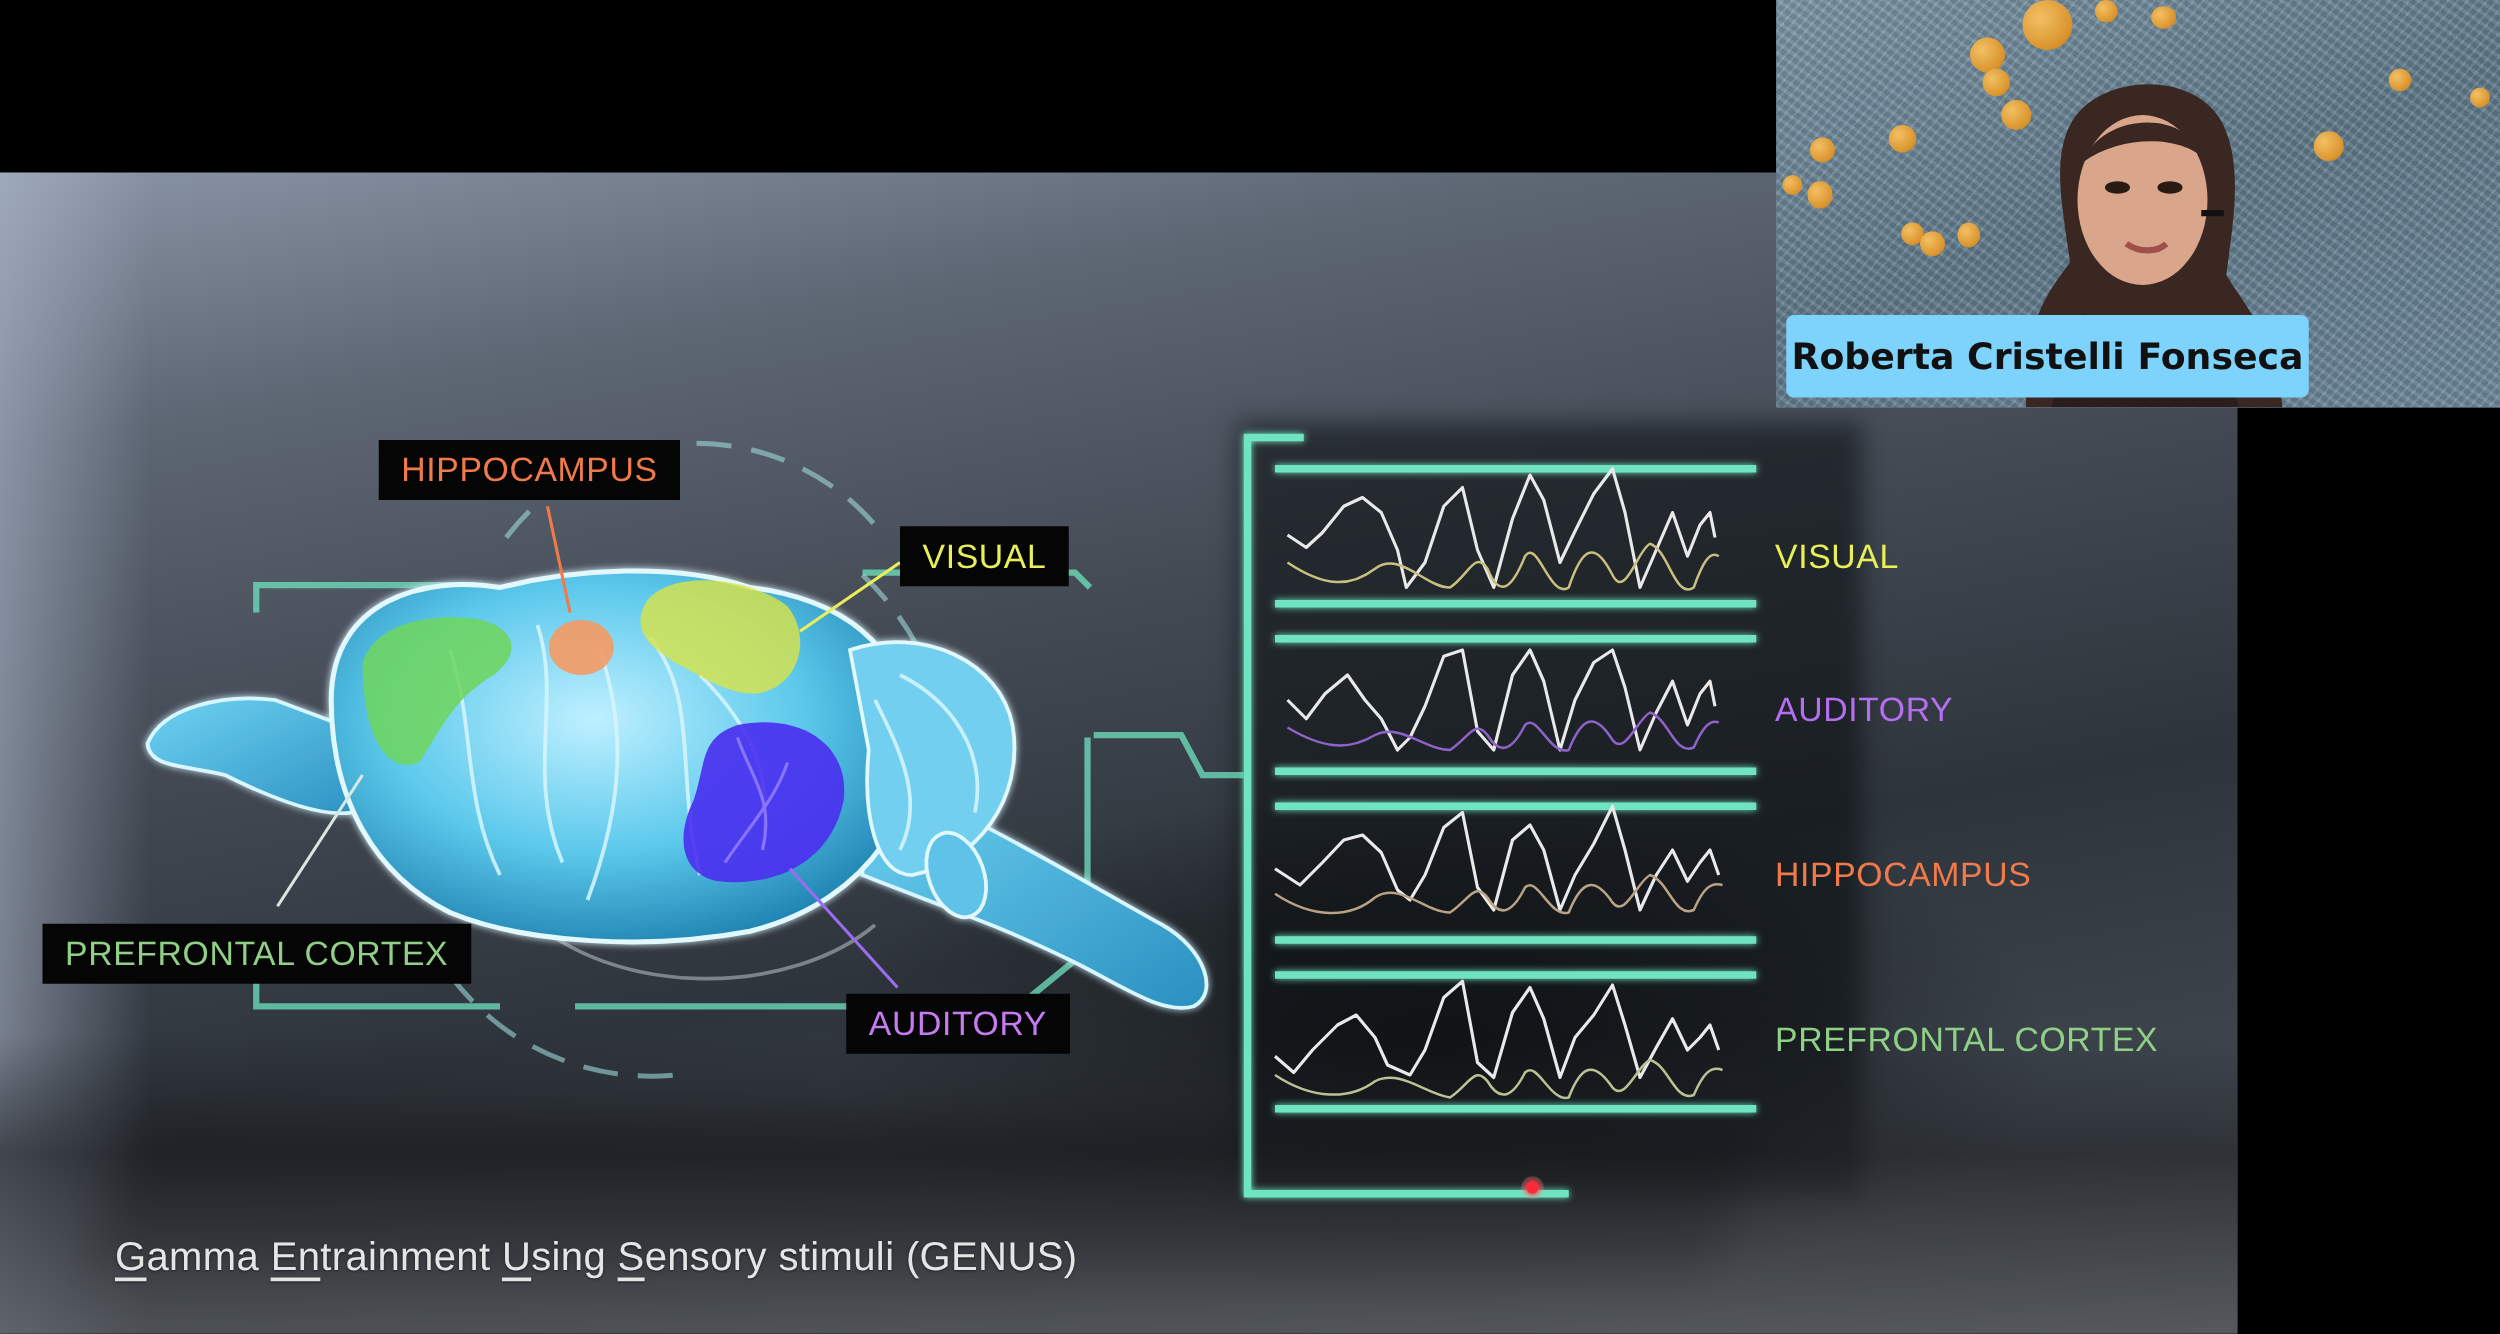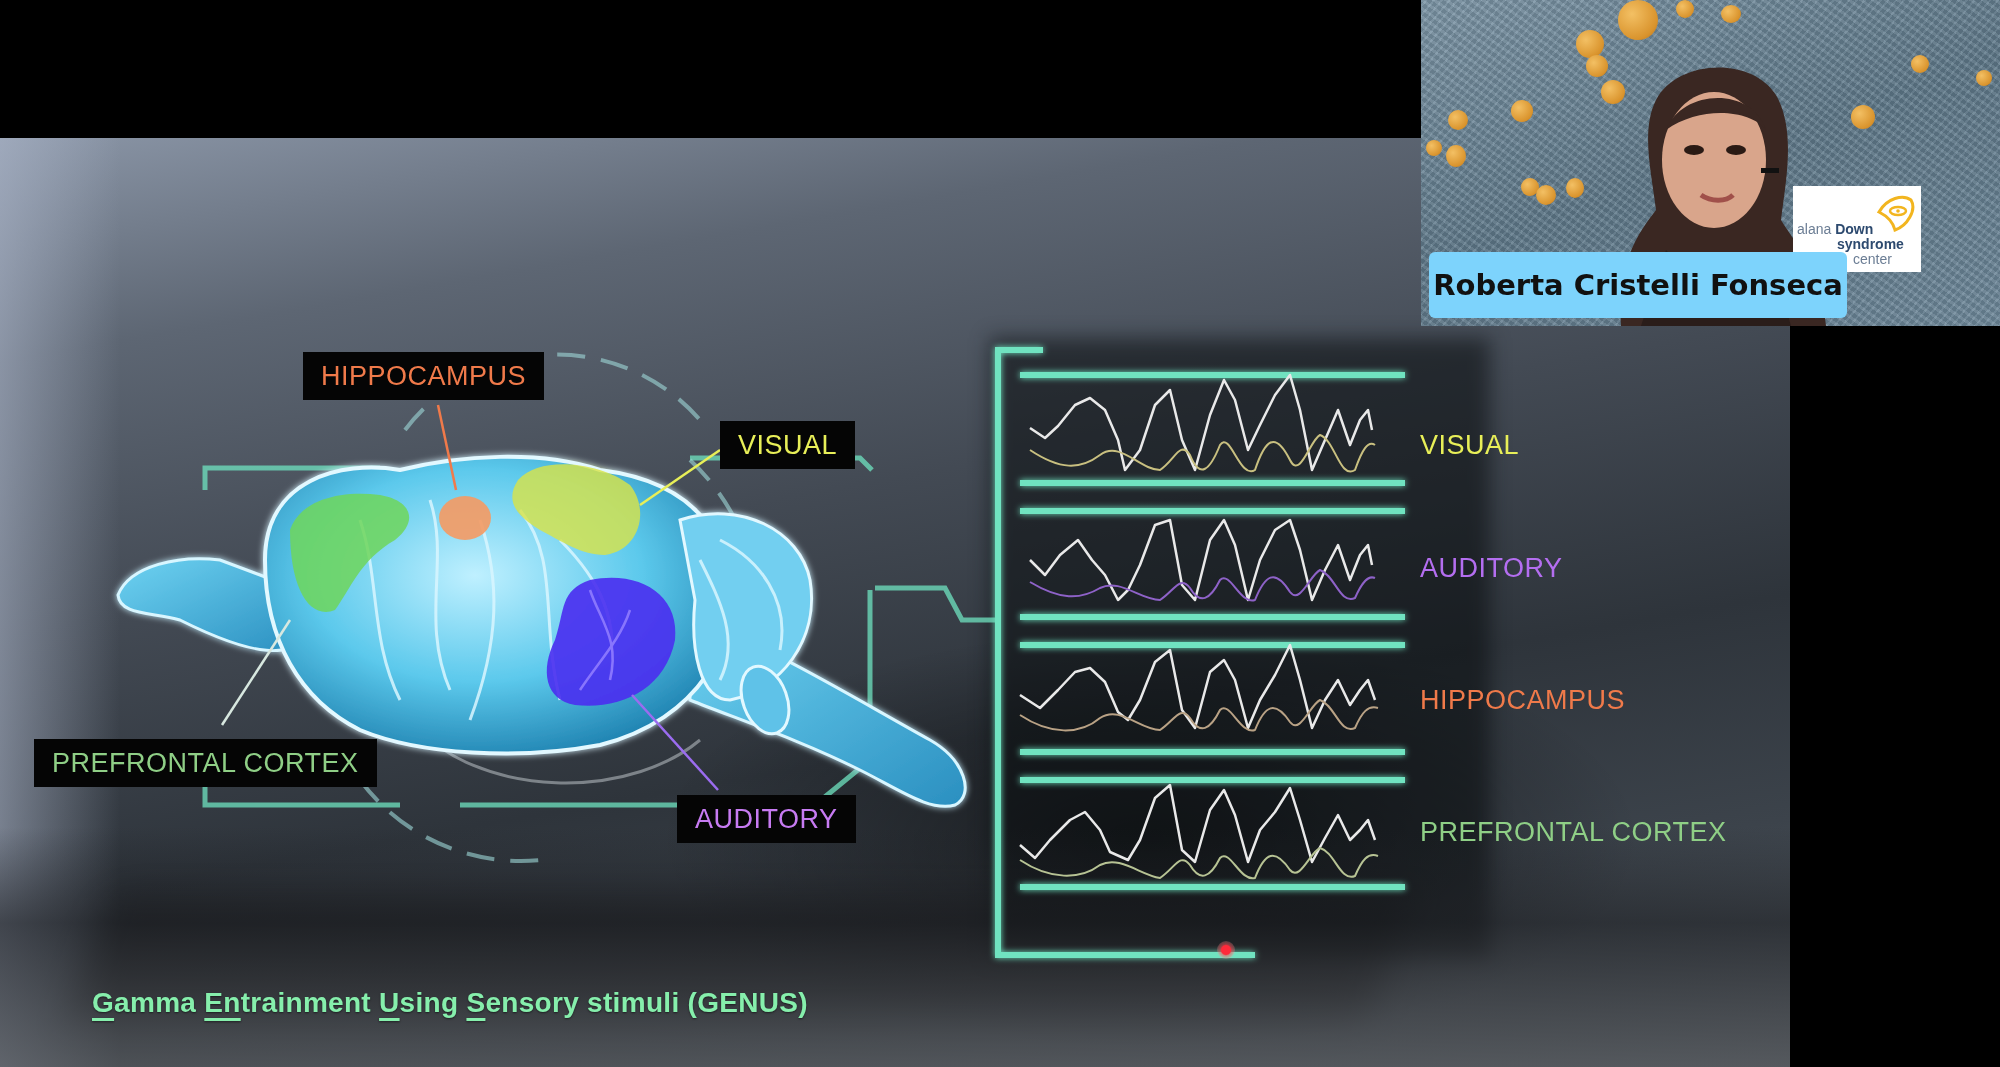--- a/index.html
+++ b/index.html
@@ -29,22 +29,22 @@
     position:absolute; left:990px; top:200px; width:500px; height:620px;
     background:rgba(10,12,14,0.55); filter:blur(10px);
   }
   svg.overlay { position:absolute; left:0; top:0; }
   .label-box {
     position:absolute; background:#050505; padding:0 18px; height:48px;
     display:flex; align-items:center; font-size:27px; letter-spacing:0.5px;
   }
   .wave-label { position:absolute; font-size:27px; letter-spacing:0.5px; }
   .caption {
-    position:absolute; left:92px; top:987px; color:#86efac; font-weight:bold;
-    font-size:28px; letter-spacing:0.3px; text-shadow:0 1px 2px rgba(0,0,0,0.5);
+    position:absolute; left:92px; top:987px; color:#e5e5e5; font-weight:normal;
+    font-size:32px; letter-spacing:0.3px; text-shadow:0 1px 2px rgba(0,0,0,0.5);
     white-space:nowrap;
   }
   .caption u { text-decoration:underline; text-decoration-thickness:3px; text-underline-offset:6px; }
   .cam {
     position:absolute; left:1421px; top:0; width:579px; height:326px; overflow:hidden;
     background:#6d8696;
   }
   .cam .bg {
     position:absolute; inset:0;
     background:
@@ -227,33 +227,20 @@
     <path d="M40 276 C35 210 60 180 75 160 C70 120 60 80 75 50 C95 10 170 5 195 45 C215 80 205 130 200 170 C215 195 240 220 245 276 Z" fill="#3a2722"></path>
     <ellipse cx="133" cy="110" rx="52" ry="68" fill="#d9a58b"></ellipse>
     <path d="M85 80 C100 40 170 35 185 80 C170 60 120 55 85 80 Z" fill="#3a2722"></path>
     <ellipse cx="113" cy="100" rx="10" ry="5" fill="#2a1a14"></ellipse>
     <ellipse cx="155" cy="100" rx="10" ry="5" fill="#2a1a14"></ellipse>
     <path d="M120 145 C130 152 145 152 152 145" stroke="#a0504a" stroke-width="5" fill="none"></path>
     <path d="M85 200 C110 230 160 230 190 205 L210 276 L60 276 Z" fill="#2a1d1a"></path>
     <rect x="180" y="118" width="18" height="5" fill="#111"></rect>
   </svg>
 
-  <div class="logo-card">
-    <svg style="position:absolute; left:80px; top:4px;" width="44" height="44" viewBox="0 0 44 44">
-      <path d="M6 22 C14 8 30 4 38 10 C44 20 34 36 22 40 C20 32 14 26 6 22 Z" fill="none" stroke="#f2b51f" stroke-width="3"></path>
-      <ellipse cx="25" cy="21" rx="8" ry="4" fill="none" stroke="#f2b51f" stroke-width="2.5"></ellipse>
-      <circle cx="25" cy="21" r="1.8" fill="#f2b51f"></circle>
-    </svg>
-    <div style="position:absolute; left:4px; top:36px; white-space:nowrap;">
-      <span style="color:#6b7d94;">alana</span>
-      <span style="font-weight:bold; color:#2d4a6f;">Down</span>
-    </div>
-    <div style="position:absolute; left:44px; top:51px;" class="logo-bold">syndrome</div>
-    <div style="position:absolute; left:60px; top:66px; color:#6b7d94;">center</div>
-  </div>
 
   <div class="nameplate">
     <span>Roberta Cristelli Fonseca</span>
   </div>
 </div>
 
 <style>
   .logo-bold { font-weight:bold; color:#2d4a6f; }
 </style>
 

